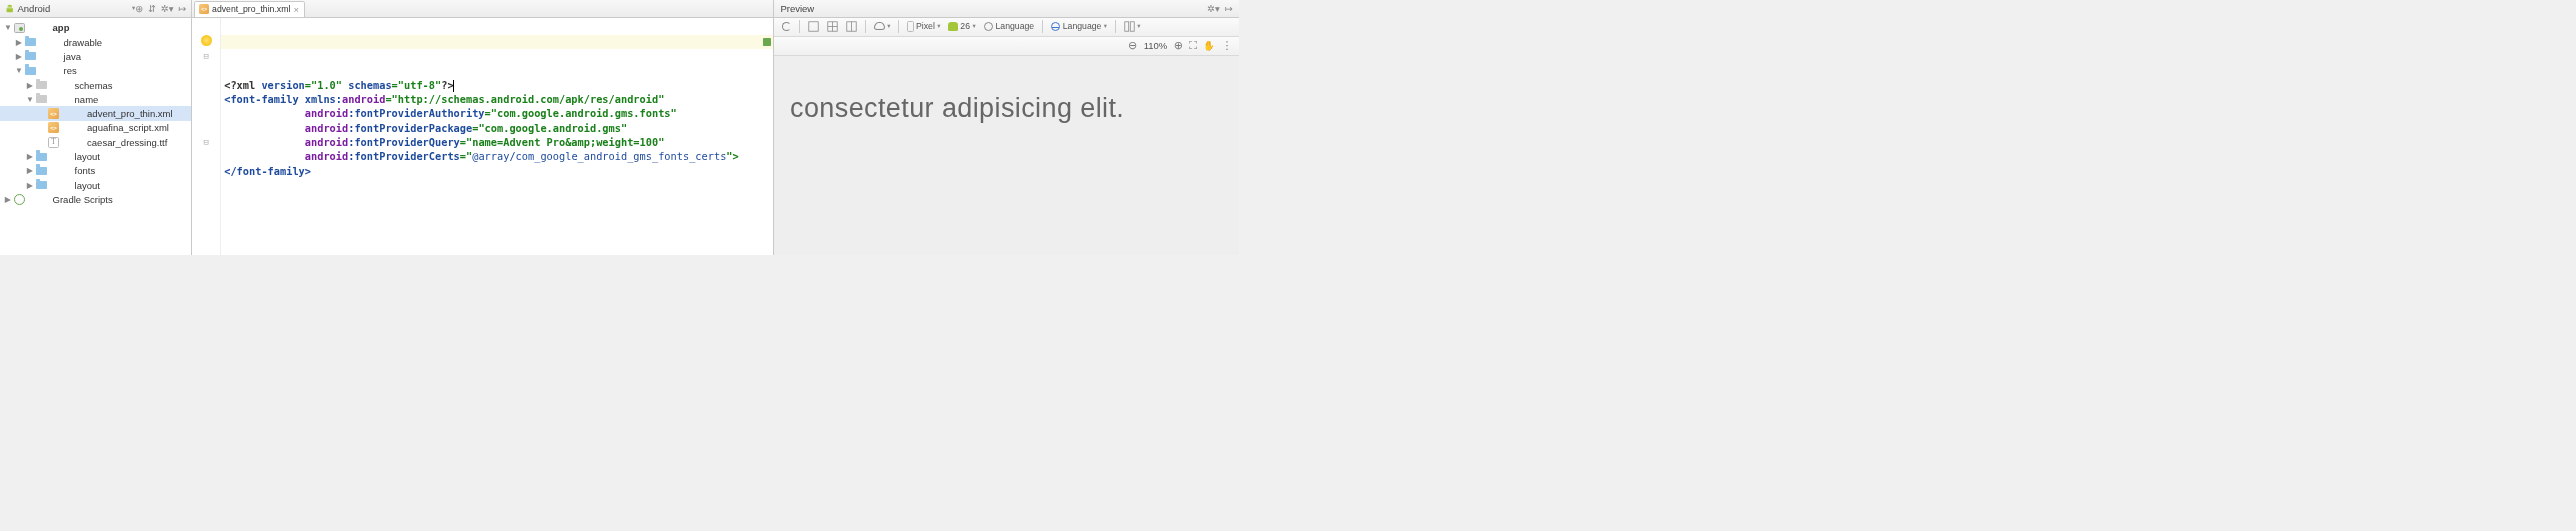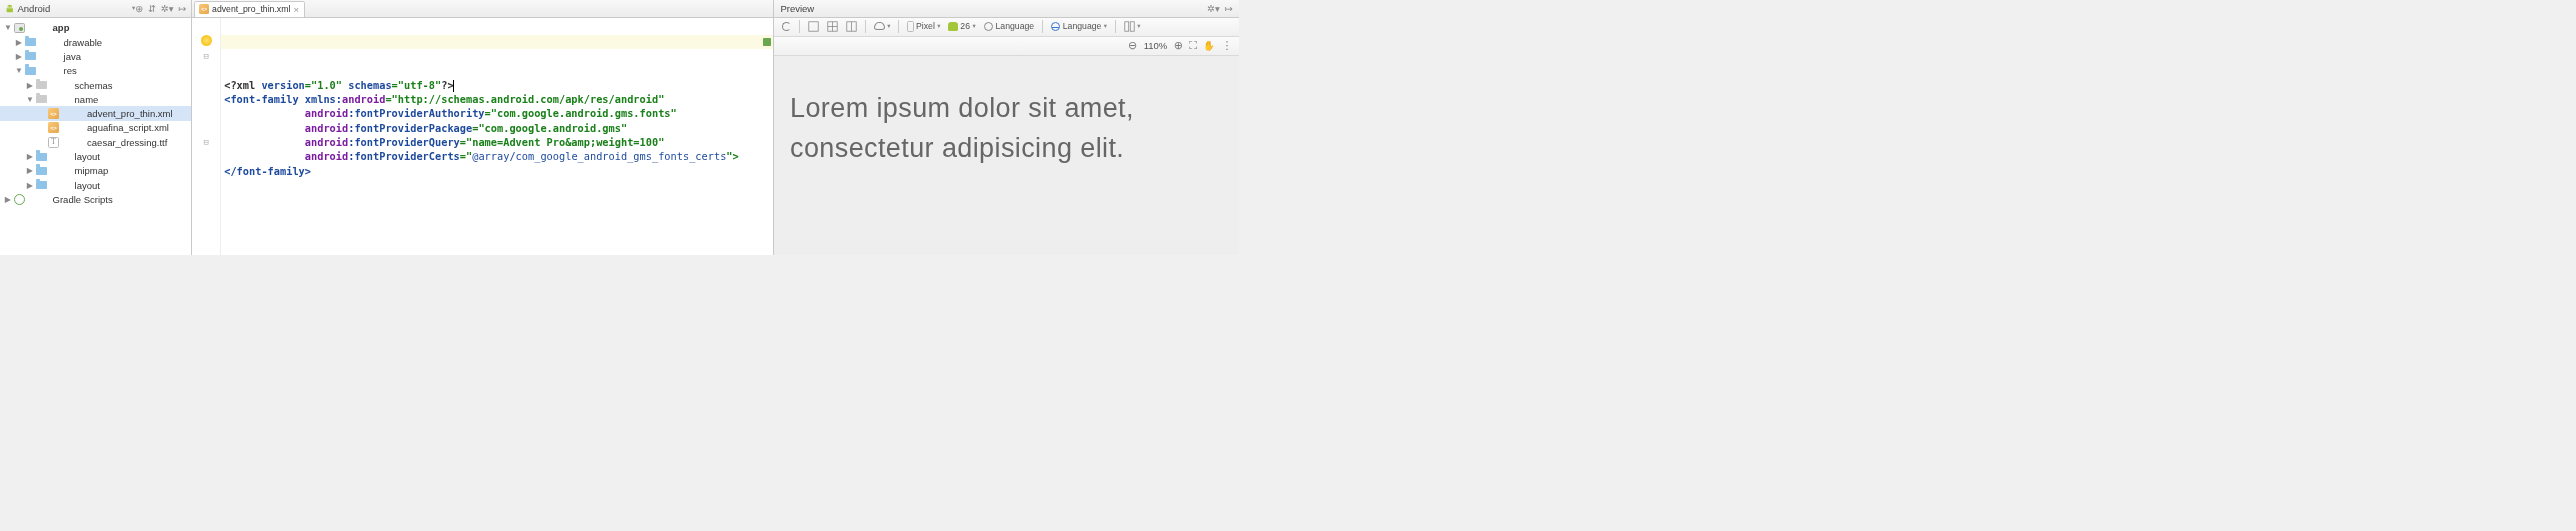--- a/index.html
+++ b/index.html
@@ -334,21 +334,21 @@
           </span>
         <span class="tree-label">layout</span>
       </div>
       <div class="tree-row">
         <span class="indent"></span>
           <span class="indent"></span>
         <span class="expander">▶</span>
         <span class="icon">
             <span class="folder-blue"></span>
           </span>
-        <span class="tree-label">mipmap</span>
+        <span class="tree-label">fonts</span>
       </div>
       <div class="tree-row">
         <span class="indent"></span>
           <span class="indent"></span>
         <span class="expander">▶</span>
         <span class="icon">
             <span class="folder-blue"></span>
           </span>
         <span class="tree-label">layout</span>
       </div>
@@ -458,20 +458,19 @@
     <div class="preview-toolbar2">
       <span class="zoom-btn">⊖</span>
       <span>110%</span>
       <span class="zoom-btn">⊕</span>
       <span class="zoom-btn">⛶</span>
       <span class="hand">✋</span>
       <span class="zoom-btn">⋮</span>
     </div>
     <div class="preview-canvas">
       <div class="lorem">
-        <div>Lorem ipsum dolor sit amet,</div>
         <div>consectetur adipisicing elit.</div>
       </div>
     </div>
   </div>
 
 </div>
 
 
 </body></html>

